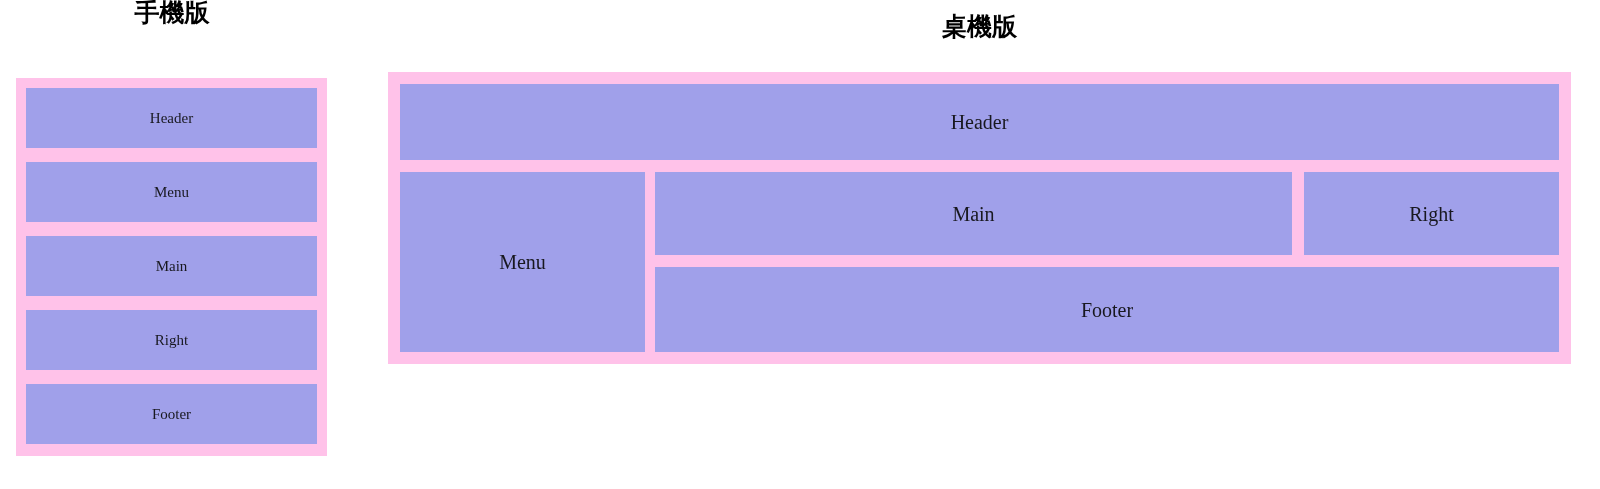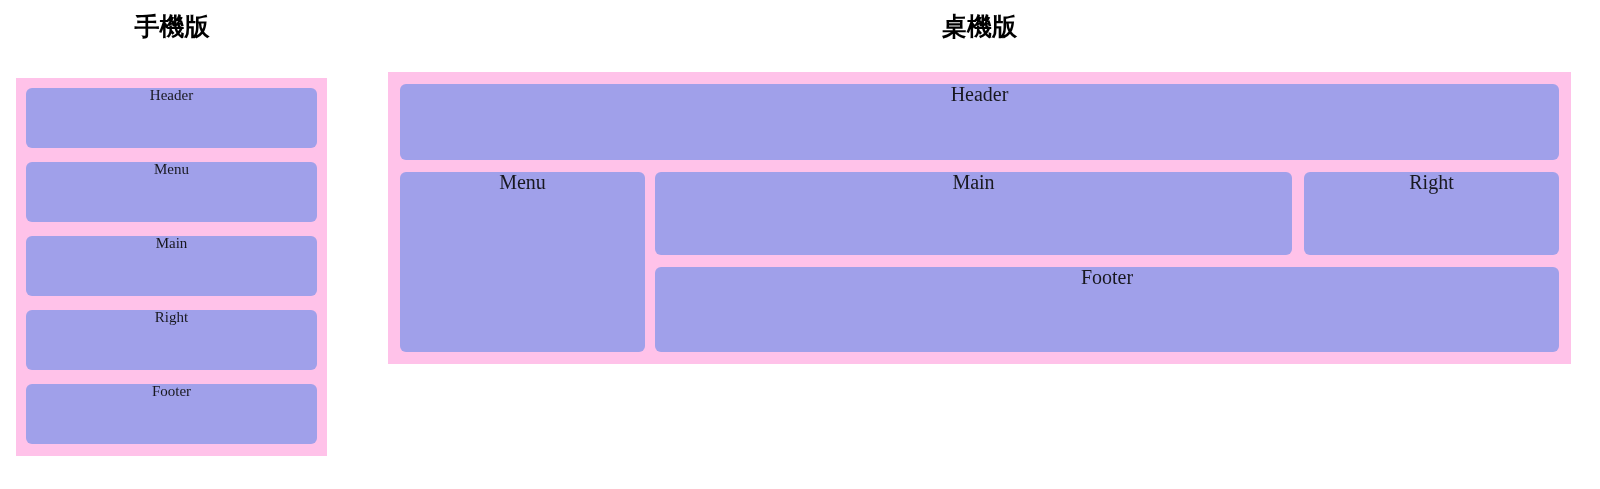--- a/index.html
+++ b/index.html
@@ -18,37 +18,37 @@
   .section-title {
     position: absolute;
     font-family: "Liberation Sans", "DejaVu Sans", sans-serif;
     font-weight: bold;
     font-size: 25px;
     color: #000000;
     line-height: 1;
     white-space: nowrap;
     text-align: center;
   }
-  #mobile-title { left: 0px; top: 14px; width: 344px; }
+  #mobile-title { left: 0px; top: 0; width: 344px; }
   #desktop-title { left: 388px; top: 14px; width: 1183px; }
 
   
   .frame {
     position: absolute;
     background: var(--pink, #ffc2e9);
     box-sizing: border-box;
   }
   .cell {
     position: absolute;
     background: var(--purple, #a0a0ea);
     box-sizing: border-box;
     display: flex;
+    align-items: center;
     justify-content: center;
     color: #18181f;
-    border-radius: 6px;
   }
   .cell .cell-label {
     display: block;
     line-height: 1;
     text-align: center;
   }
 
   
   #mobile-frame {
     left: 16px;

